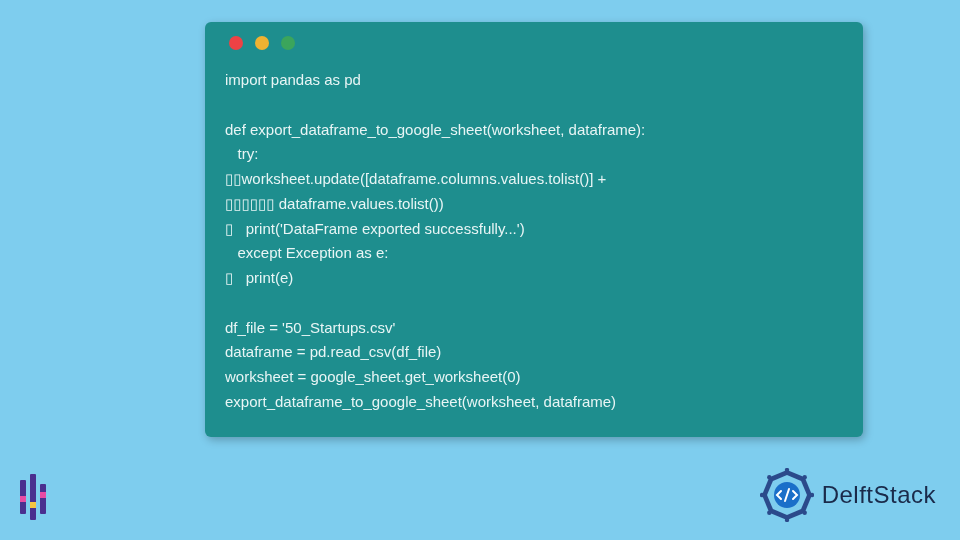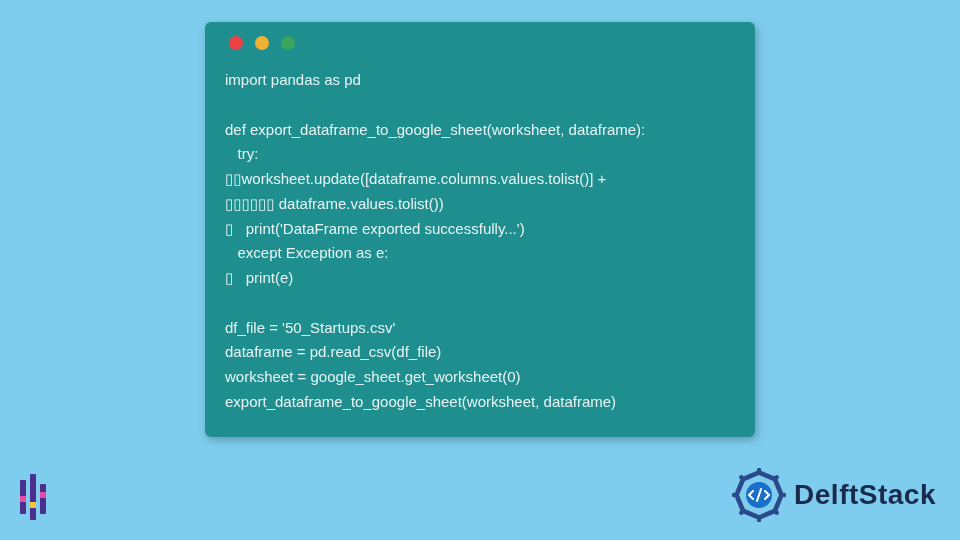--- a/index.html
+++ b/index.html
@@ -8,21 +8,21 @@
     height: 540px;
     background: #7ecdee;
     font-family: -apple-system, BlinkMacSystemFont, "Segoe UI", Arial, sans-serif;
     position: relative;
     overflow: hidden;
   }
   .code-container {
     position: absolute;
     left: 205px;
     top: 22px;
-    width: 550px;
+    width: 658px;
     background: #1e8e8e;
     border-radius: 6px;
     box-shadow: 2px 3px 8px rgba(0,0,0,0.25);
     padding: 14px 20px 22px 20px;
   }
   .dots { display: flex; gap: 12px; margin-bottom: 18px; padding-left: 4px; }
   .dot { width: 14px; height: 14px; border-radius: 50%; }
   .dot-red { background: #ed4245; }
   .dot-yellow { background: #f0b232; }
   .dot-green { background: #3ba55c; }
@@ -51,22 +51,22 @@
   .bottom-right {
     position: absolute;
     right: 24px;
     bottom: 18px;
     display: flex;
     align-items: center;
     gap: 8px;
   }
   .ds-logo { width: 54px; height: 54px; position: relative; }
   .ds-text {
-    font-size: 28px;
-    font-weight: 700;
+    font-size: 24px;
+    font-weight: 400;
     color: #1a2a4a;
     letter-spacing: 0.5px;
   }
 </style>
 </head>
 <body>
 
 <div class="code-container">
   <div class="dots">
     <div class="dot dot-red"></div>

